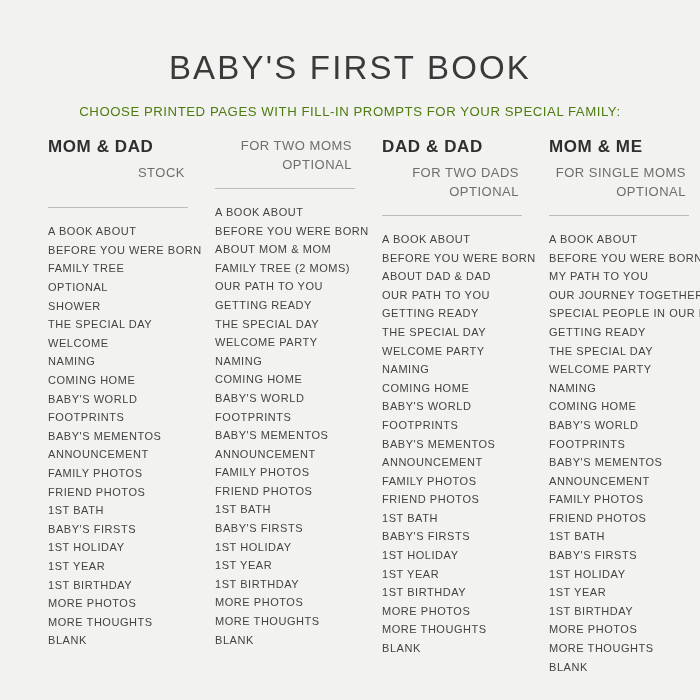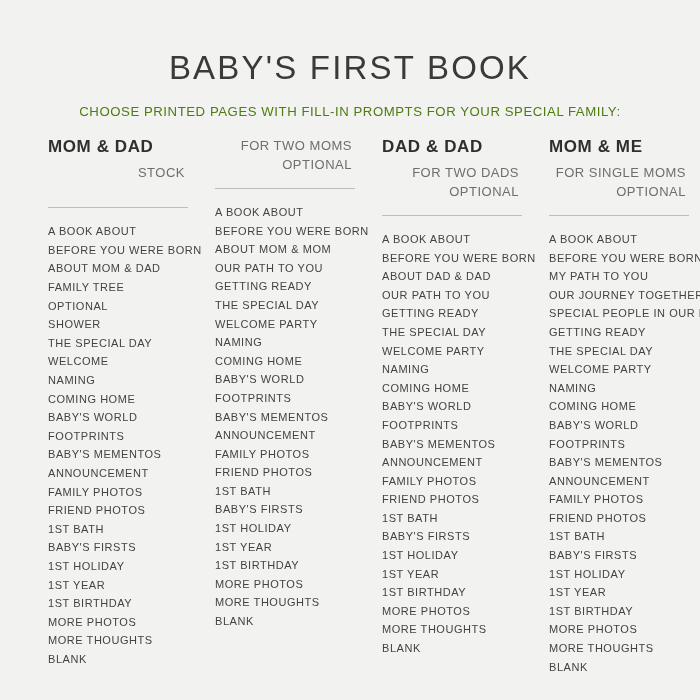--- a/index.html
+++ b/index.html
@@ -94,21 +94,20 @@
 
   <div class="columns">
 
     <div class="column">
       <div class="col-title">MOM &amp; DAD</div>
       <div class="col-sub">STOCK</div>
       <div class="rule"></div>
       <ul class="items">
           <li>A BOOK ABOUT</li>
           <li>BEFORE YOU WERE BORN</li>
-          <li>ABOUT MOM &amp; DAD</li>
           <li>FAMILY TREE</li>
           <li>OPTIONAL</li>
           <li>SHOWER</li>
           <li>THE SPECIAL DAY</li>
           <li>WELCOME</li>
           <li>NAMING</li>
           <li>COMING HOME</li>
           <li>BABY'S WORLD</li>
           <li>FOOTPRINTS</li>
           <li>BABY'S MEMENTOS</li>
@@ -126,20 +125,21 @@
         </ul>
     </div>
 
     <div class="column">
       <div class="col-sub">FOR TWO MOMS<br>OPTIONAL</div>
       <div class="rule"></div>
       <ul class="items">
           <li>A BOOK ABOUT</li>
           <li>BEFORE YOU WERE BORN</li>
           <li>ABOUT MOM &amp; MOM</li>
+          <li>FAMILY TREE (2 MOMS)</li>
           <li>OUR PATH TO YOU</li>
           <li>GETTING READY</li>
           <li>THE SPECIAL DAY</li>
           <li>WELCOME PARTY</li>
           <li>NAMING</li>
           <li>COMING HOME</li>
           <li>BABY'S WORLD</li>
           <li>FOOTPRINTS</li>
           <li>BABY'S MEMENTOS</li>
           <li>ANNOUNCEMENT</li>

